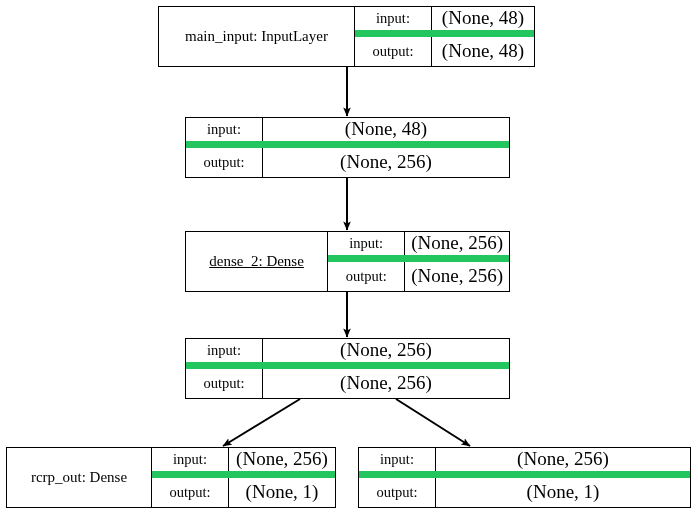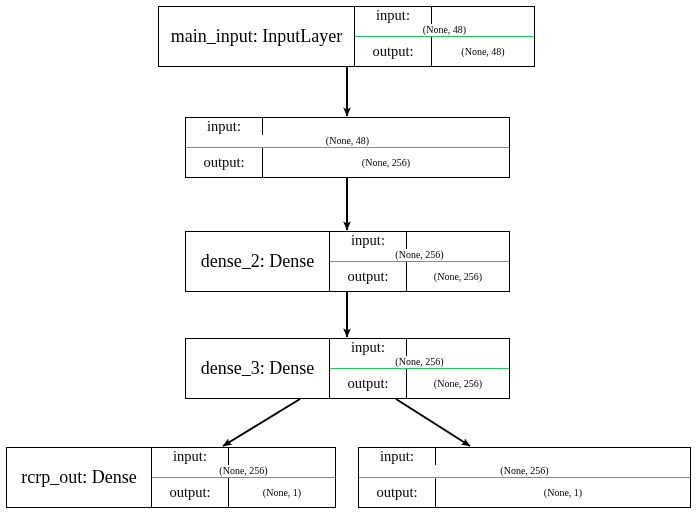--- a/index.html
+++ b/index.html
@@ -38,72 +38,71 @@
     display: flex;
     flex-direction: row;
     align-items: stretch;
   }
   .node-name {
     display: flex;
     align-items: center;
     justify-content: center;
     box-sizing: border-box;
     border-right: 1px solid #000000;
-    font-size: 18px;
+    font-size: 15px;
     white-space: nowrap;
     padding: 0 6px;
   }
   .node-table {
     display: flex;
     flex-direction: column;
     flex: 1 1 auto;
     box-sizing: border-box;
   }
   .node-row {
     display: flex;
     flex-direction: row;
     flex: 1 1 50%;
     box-sizing: border-box;
   }
   .node-row.top {
-    border-bottom: 1px solid #22c55e;
-    flex-direction: column;
+    border-bottom: 7px solid #22c55e;
   }
   .io-label {
     display: flex;
     align-items: center;
     justify-content: center;
     box-sizing: border-box;
     border-right: 1px solid #000000;
     font-size: 14.5px;
     white-space: nowrap;
     padding: 0 6px;
   }
   .io-shape {
     display: flex;
     align-items: center;
     justify-content: center;
     box-sizing: border-box;
     flex: 1 1 auto;
-    font-size: 10px;
+    font-size: 19px;
     white-space: nowrap;
     padding: 0 6px;
   }
 
   
   #node-main_input { left: 158px; top: 6px;   width: 377px; height: 61px; }
   #node-main_input .node-name { width: 196px; }
   #node-main_input .io-label   { width: 77px; }
 
   #node-dense_1 { left: 185px; top: 117px; width: 325px; height: 61px; }
   #node-dense_1 .node-name { width: 144px; }
   #node-dense_1 .io-label  { width: 77px; }
 
   #node-dense_2 { left: 185px; top: 231px; width: 325px; height: 61px; }
-  #node-dense_2 .node-name { width: 144px; }
+  #node-dense_2 .node-name { width: 144px; text-decoration: underline; }
   #node-dense_2 .io-label  { width: 77px; }
 
   #node-dense_3 { left: 185px; top: 338px; width: 325px; height: 61px; }
   #node-dense_3 .node-name { width: 144px; }
   #node-dense_3 .io-label  { width: 77px; }
 
   #node-rcrp_out { left: 6px;   top: 447px; width: 330px; height: 61px; }
   #node-rcrp_out .node-name { width: 145px; }
   #node-rcrp_out .io-label  { width: 77px; }
 
@@ -169,21 +168,20 @@
         <div class="io-shape">(None, 256)</div>
       </div>
       <div class="node-row">
         <div class="io-label">output:</div>
         <div class="io-shape">(None, 256)</div>
       </div>
     </div>
   </div>
 
   <div class="node" id="node-dense_3">
-    <div class="node-name">dense_3: Dense</div>
     <div class="node-table">
       <div class="node-row top">
         <div class="io-label">input:</div>
         <div class="io-shape">(None, 256)</div>
       </div>
       <div class="node-row">
         <div class="io-label">output:</div>
         <div class="io-shape">(None, 256)</div>
       </div>
     </div>

